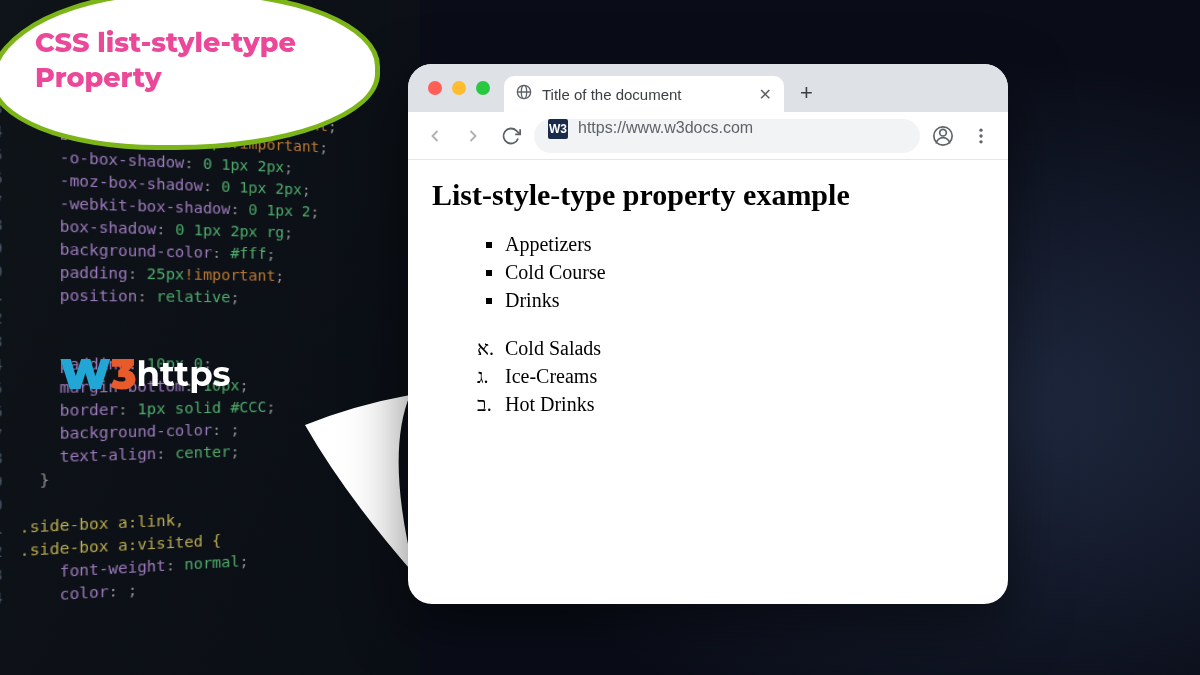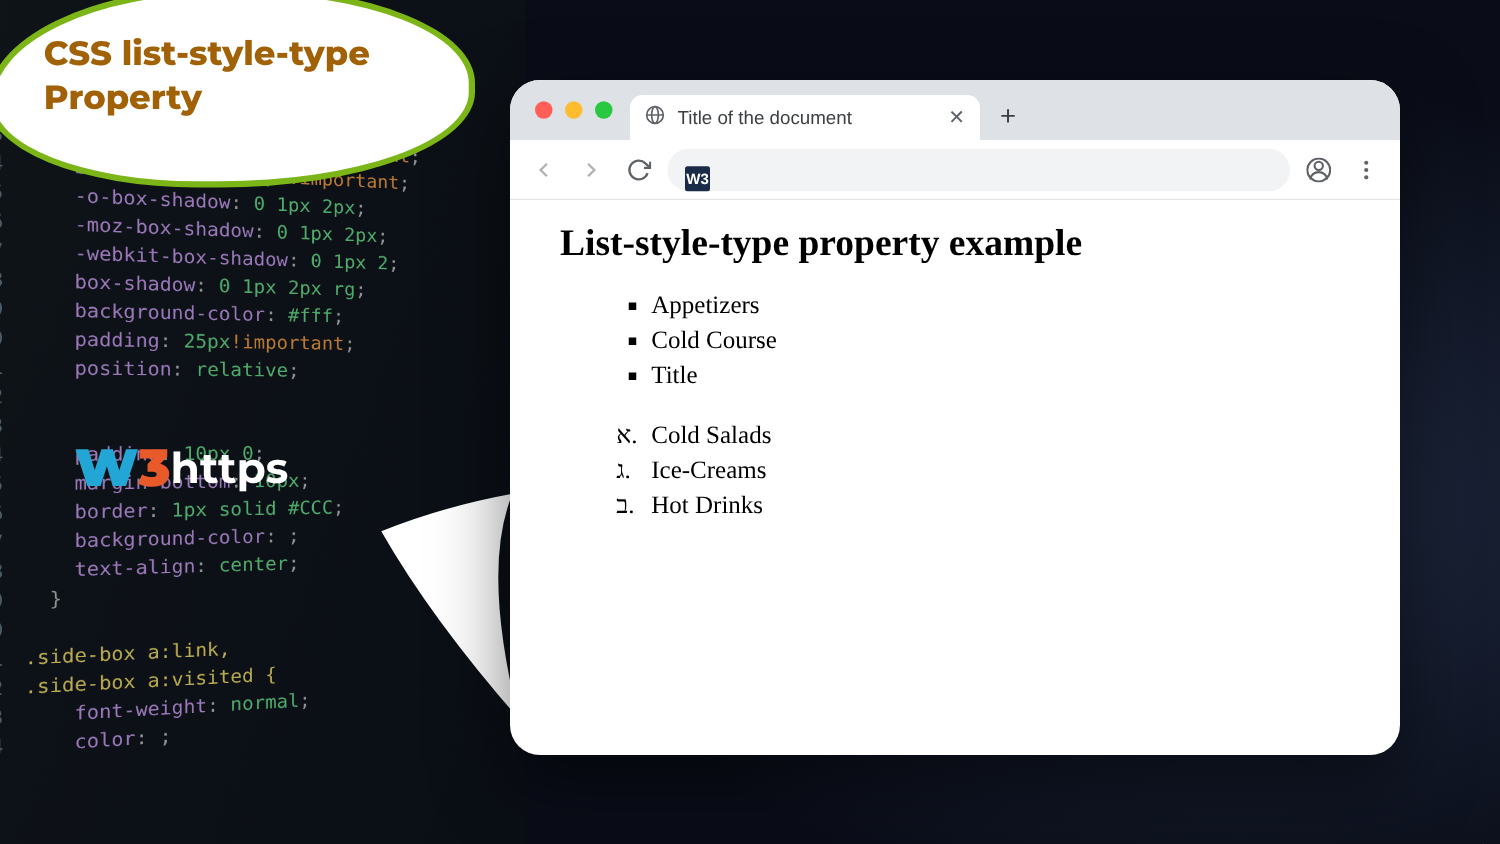--- a/index.html
+++ b/index.html
@@ -52,21 +52,21 @@
     border-radius: 50% 50% 55% 45% / 60% 50% 50% 45%;
     z-index: 5;
     padding: 30px 30px 0 40px;
     display: flex;
     align-items: flex-start;
   }
   .title-bubble h1 {
     font-family: "Montserrat", "Arial Black", sans-serif;
     font-weight: 800;
     font-size: 27px;
-    color: #a16207;
+    color: #ec4899;
     line-height: 1.3;
   }
   
   
   .deco-rect {
     position: absolute;
     border: 1px solid #888;
     background: transparent;
     border-radius: 0;
     z-index: 0;
@@ -97,21 +97,21 @@
     top: 395px; left: 295px;
     width: 0; height: 0;
     z-index: 3;
   }
   .speech-tail svg { overflow: visible; }
   
   
   .browser {
     position: absolute;
     top: 64px; left: 408px;
-    width: 712px; height: 540px;
+    width: 600px; height: 540px;
     background: #fff;
     border-radius: 24px;
     box-shadow: 0 20px 60px rgba(0,0,0,0.5);
     overflow: hidden;
     z-index: 4;
   }
   .tab-strip {
     height: 48px;
     background: #dee1e6;
     display: flex;
@@ -151,39 +151,39 @@
   }
   .tbtn { width: 30px; height: 30px; display: flex; align-items: center; justify-content: center; color: #5f6368; cursor: pointer; border-radius: 50%; }
   .tbtn.dis { opacity: 0.5; }
   .tbtn svg { width: 20px; height: 20px; }
   .omni {
     flex: 1;
     height: 34px;
     background: #f1f3f4;
     border-radius: 17px;
     display: flex;
-    align-items: flex-end;
+    align-items: flex-start;
     gap: 10px;
     padding: 0 14px;
     font-size: 16px;
     color: #5f6368;
   }
   .omni .fav {
     width: 20px; height: 20px;
     background: #1a2b4a;
     color: #fff;
     font-size: 12px;
     font-weight: bold;
     display: flex; align-items: center; justify-content: center;
     border-radius: 2px;
   }
   .omni .url { flex: 1; }
   
   .viewport {
-    padding: 18px 40px;
+    padding: 18px 24px;
     font-family: "Times New Roman", Times, serif;
     color: #000;
   }
   .viewport h2 { font-size: 30px; font-weight: bold; margin-bottom: 18px; }
   .viewport ul, .viewport ol { margin-left: 73px; font-size: 20px; line-height: 1.4; }
   .viewport ul { list-style-type: square; margin-bottom: 20px; }
   .viewport ol.hebrew { list-style: none; }
   .viewport ol.hebrew li { position: relative; }
   .viewport ol.hebrew li::before {
     position: absolute;
@@ -274,20 +274,21 @@
         </svg>
     </div>
     <div class="tbtn">
       <svg viewBox="0 0 24 24" fill="none" stroke="currentColor" stroke-width="2.2">
           <path d="M23 4v6h-6"></path>
           <path d="M20.49 15a9 9 0 1 1-2.12-9.36L23 10"></path>
         </svg>
     </div>
     <div class="omni">
       <span class="fav">W3</span>
+      <span class="url">https://www.w3docs.com</span>
     </div>
     <div class="tbtn">
       <svg viewBox="0 0 24 24" fill="none" stroke="currentColor" stroke-width="2">
           <circle cx="12" cy="8" r="4"></circle>
           <path d="M4 21c0-4 4-7 8-7s8 3 8 7"></path>
           <circle cx="12" cy="12" r="11"></circle>
         </svg>
     </div>
     <div class="tbtn">
       <svg viewBox="0 0 24 24" fill="currentColor">
@@ -296,21 +297,21 @@
           <circle cx="12" cy="19" r="2"></circle>
         </svg>
     </div>
   </div>
 
   <div class="viewport">
     <h2>List-style-type property example</h2>
     <ul id="list1">
         <li>Appetizers</li>
         <li>Cold Course</li>
-        <li>Title</li>
+        <li>Drinks</li>
       </ul>
     <ol class="hebrew" id="list2">
         <li data-marker="א.">Cold Salads</li>
         <li data-marker="ג.">Ice-Creams</li>
         <li data-marker="ב.">Hot Drinks</li>
       </ol>
   </div>
 </div>
 
 </body></html>

